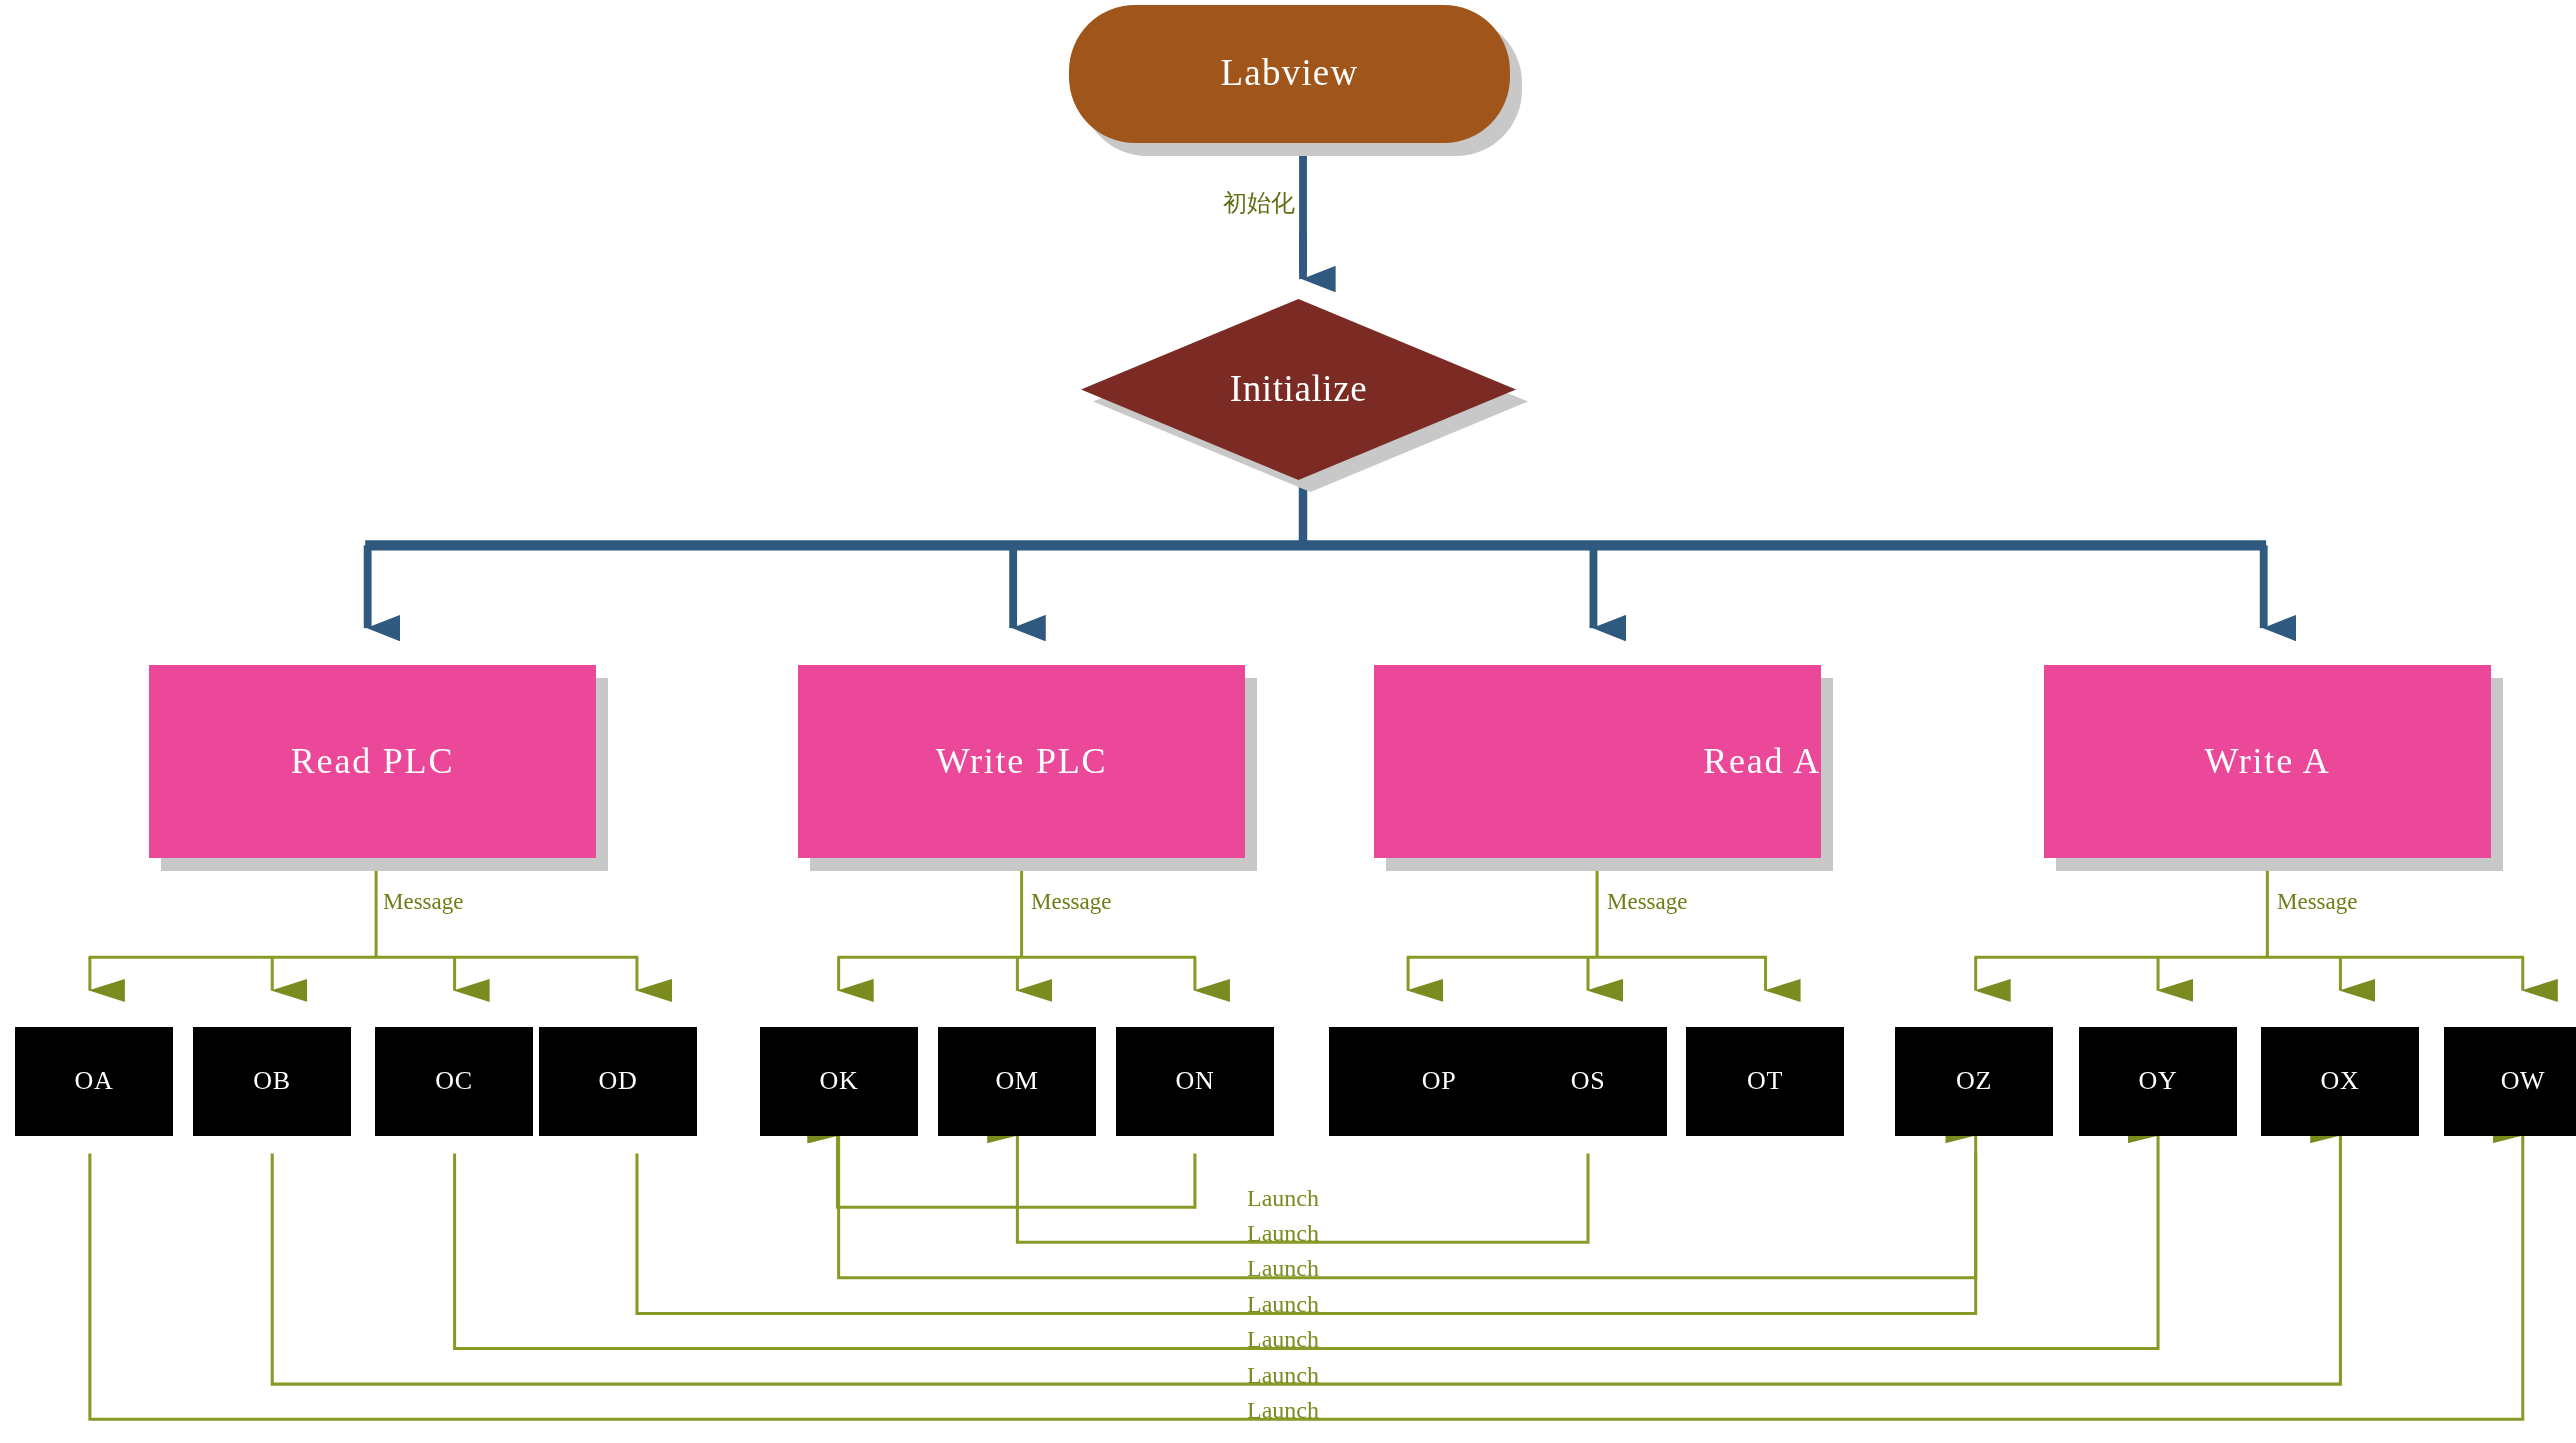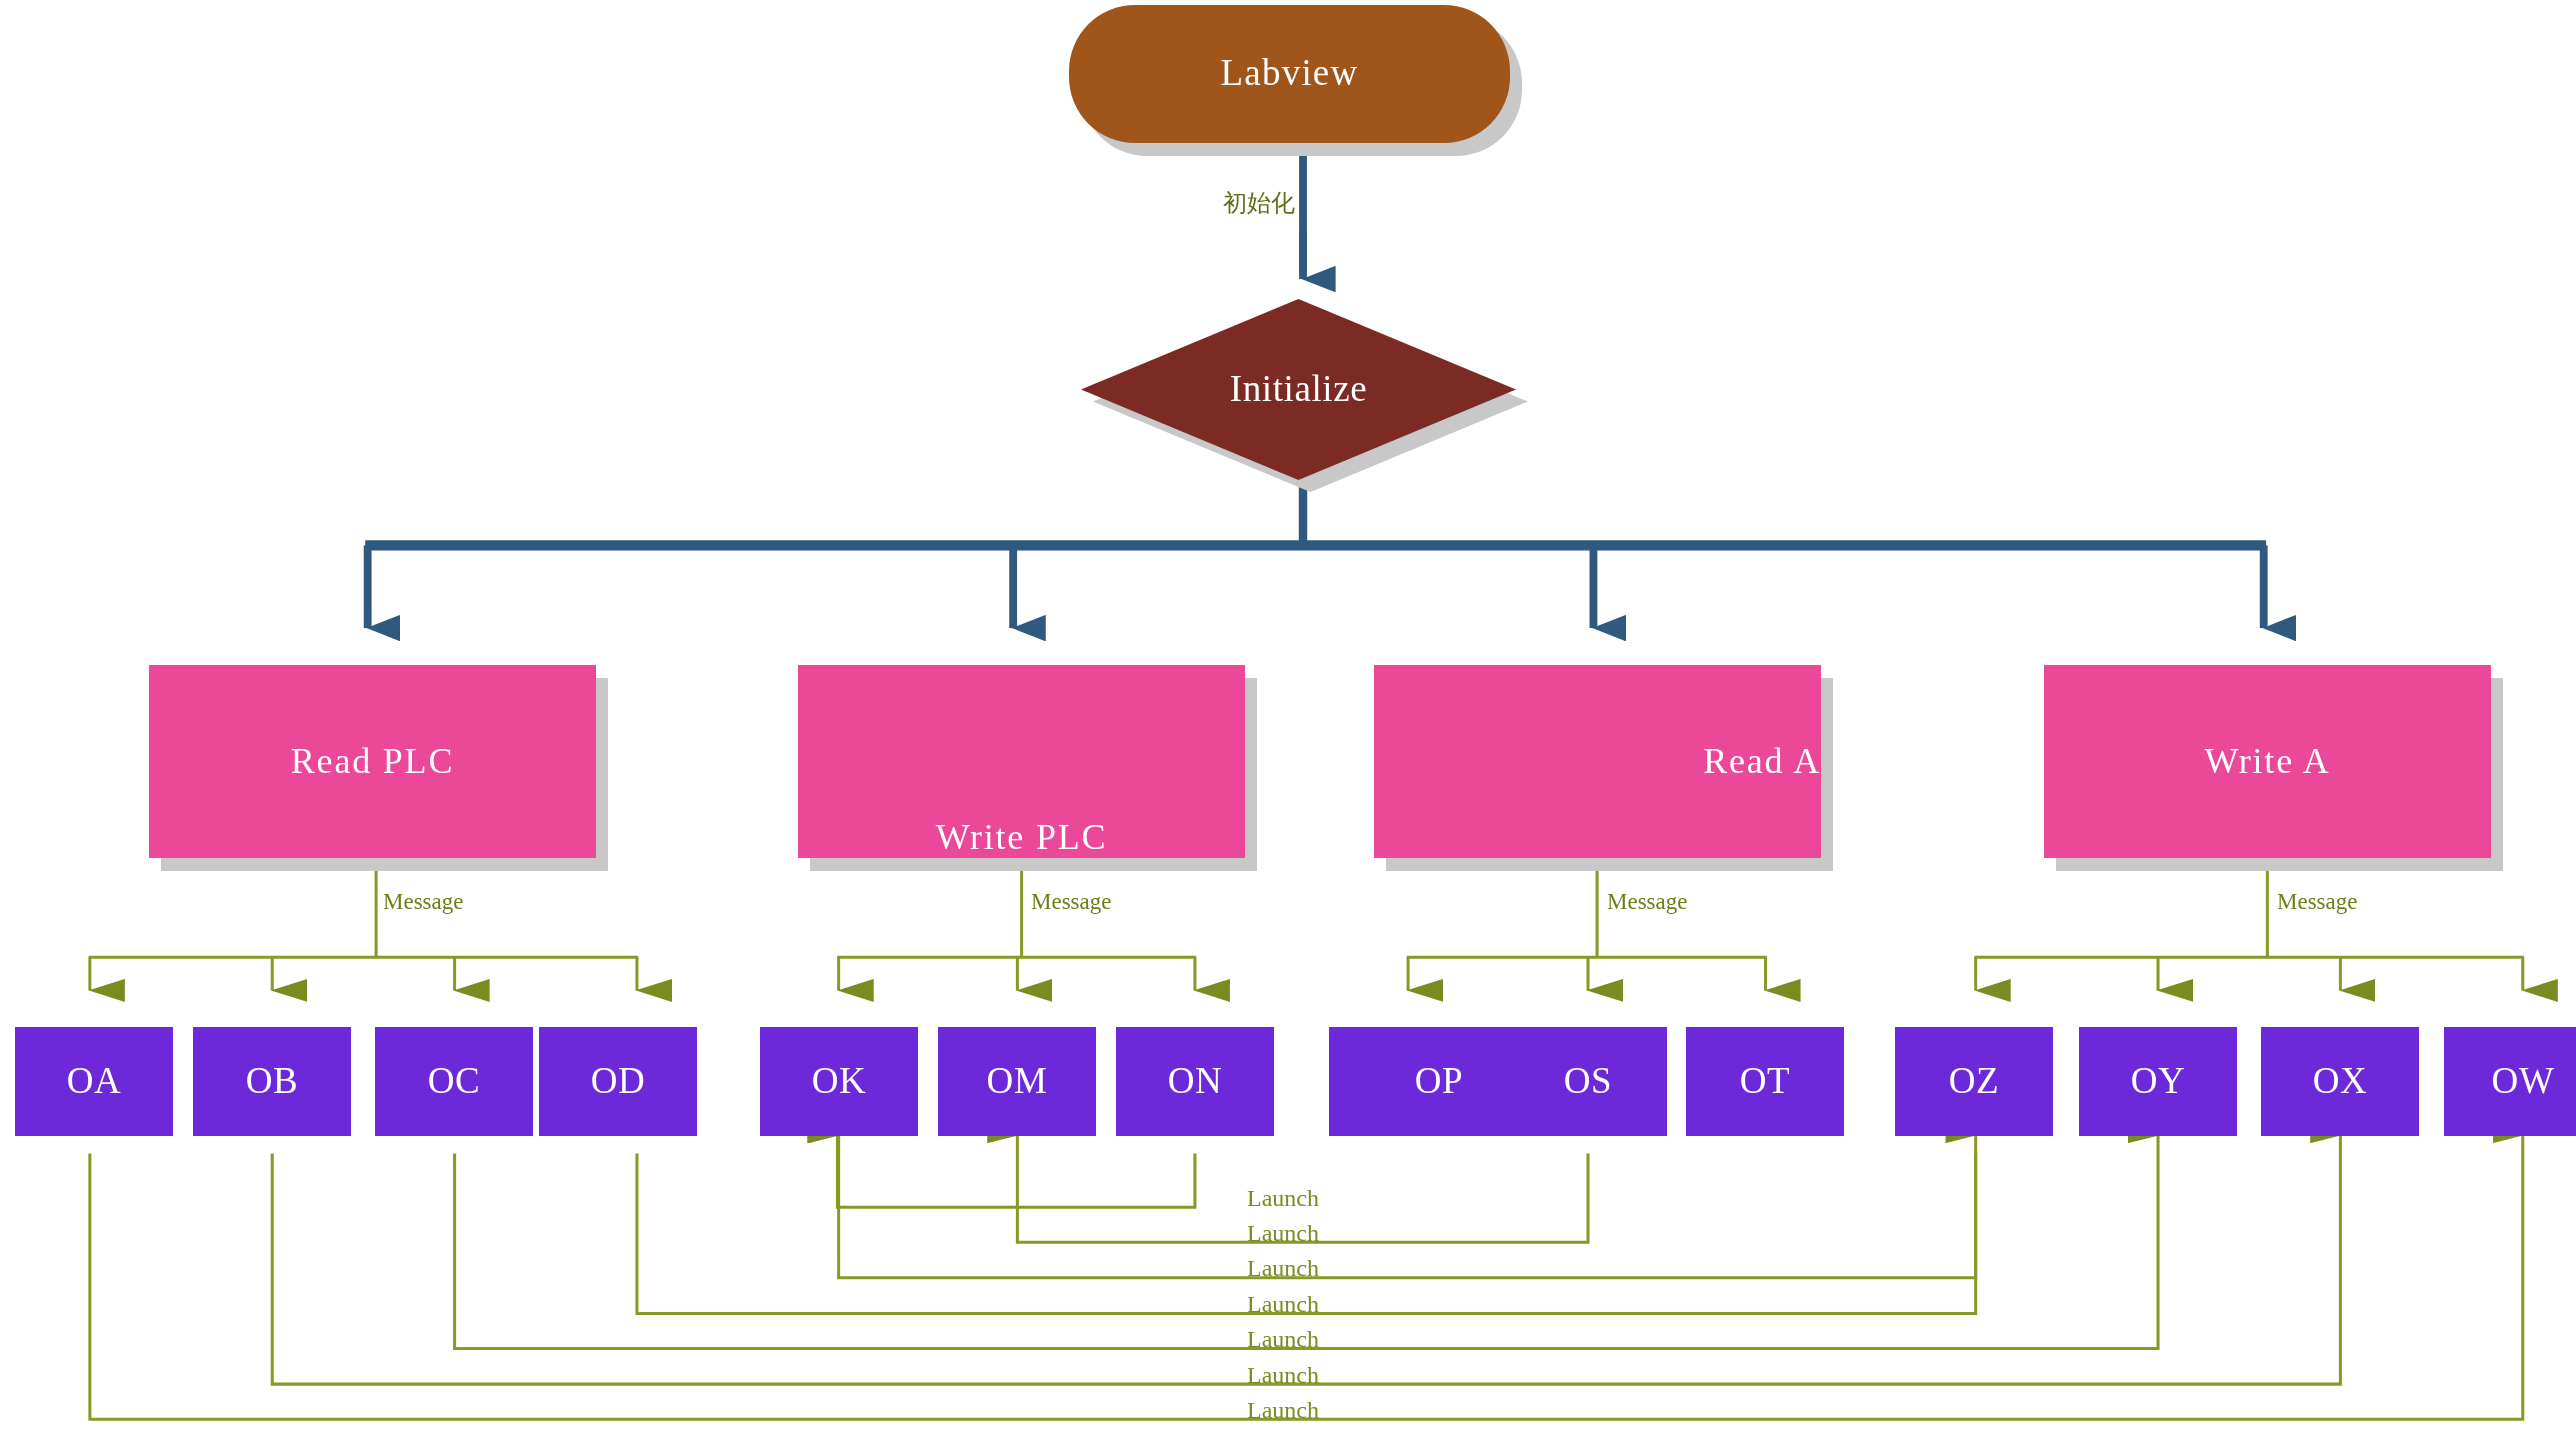--- a/index.html
+++ b/index.html
@@ -17,21 +17,21 @@
   
   .n-diamond{background:#7B2B24;font-size:37px;letter-spacing:0.6px;
              clip-path:polygon(50% 0,100% 50%,50% 100%,0 50%);}
   .sh-diamond{position:absolute;background:#C8C8C8;clip-path:polygon(50% 0,100% 50%,50% 100%,0 50%);}
 
   
   .n-blue{background:#ec4899;font-size:36px;letter-spacing:1.8px;}
   .sh-blue{position:absolute;background:#C8C8C8;}
 
   
-  .n-green{background:#6d28d9;font-size:37px;letter-spacing:0.6px;}
+  .n-green{background:#000000;font-size:26px;letter-spacing:0.6px;}
 
   
   .elabel{position:absolute;color:#6E7D16;font-size:23px;white-space:nowrap;}
   .elabel.cjk{font-family:"DejaVu Sans",sans-serif;font-size:24px;color:#5F6E12;}
   .elabel.launch{font-size:24px;color:#7B8B1F;}
 </style>
 </head>
 <body>
 
 <div id="stage">
@@ -140,21 +140,21 @@
   </div>
 
   <div class="elabel cjk" style="left:1208px;top:187px;">初始化</div>
 
   <div class="sh-blue" style="left:146px;top:678px;width:447px;height:193px;"></div>
   <div class="node n-blue" style="left:134px;top:665px;width:447px;height:193px;">
     <span>Read PLC</span>
   </div>
 
   <div class="sh-blue" style="left:795px;top:678px;width:447px;height:193px;"></div>
-  <div class="node n-blue" style="left:783px;top:665px;width:447px;height:193px;align-items:flex-end;">
+  <div class="node n-blue" style="left:783px;top:665px;width:447px;height:193px;">
     <span>Write PLC</span>
   </div>
 
   <div class="sh-blue" style="left:1371px;top:678px;width:447px;height:193px;"></div>
   <div class="node n-blue" style="left:1359px;top:665px;width:447px;height:193px;justify-content:flex-end;">
     <span>Read A</span>
   </div>
 
   <div class="sh-blue" style="left:2041px;top:678px;width:447px;height:193px;"></div>
   <div class="node n-blue" style="left:2029px;top:665px;width:447px;height:193px;">

